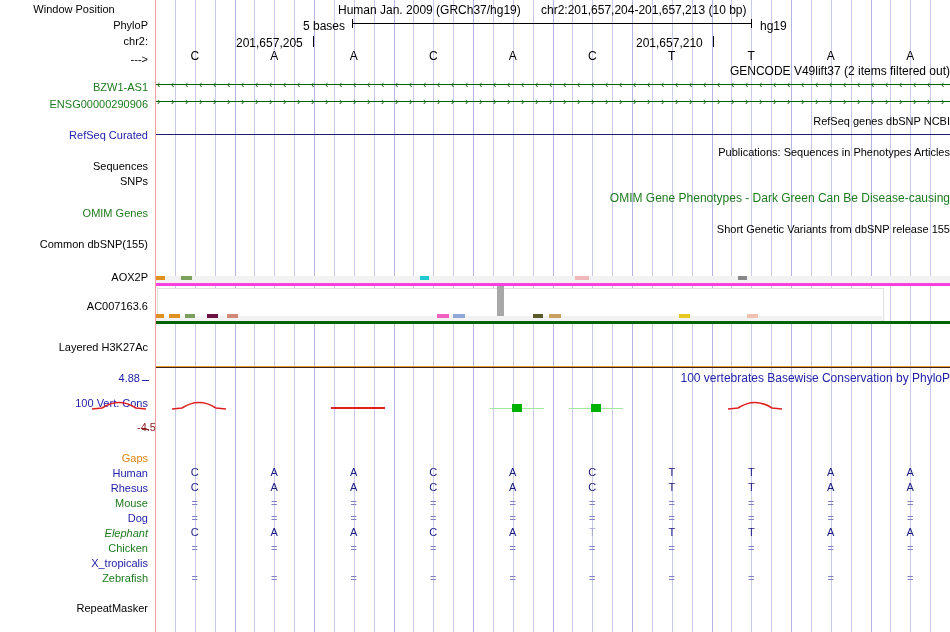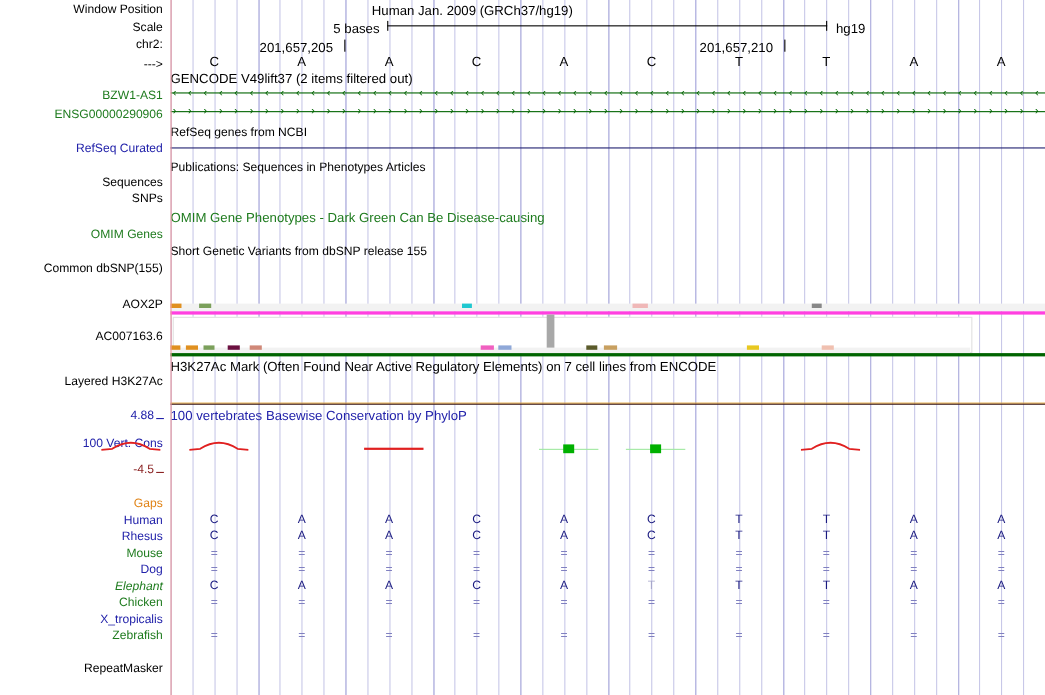--- a/index.html
+++ b/index.html
@@ -22,21 +22,21 @@
     position:absolute;
     text-align:right;
     white-space:nowrap;
     font-size:11px;
     line-height:12px;
   }
   .ctr{
     position:absolute;
     left:155px;
     width:795px;
-    text-align:left;
+    text-align:right;
     white-space:nowrap;
     line-height:12px;
   }
   
   #datapanel{
     position:absolute;
     left:155px;
     top:0;
     width:795px;
     height:632px;
@@ -113,21 +113,21 @@
   .expbg{position:absolute;background:#f2f2f2;}
   .expbox{position:absolute;border:1px solid #e0e0e0;background:#ffffff;}
   .tickmark{position:absolute;height:4px;}
   .bigbar{position:absolute;background:#a8a8a8;}
   
   #consarea{position:absolute;left:0;width:795px;}
   .consmark{position:absolute;}
   
   .green{color:#006400;}
   .blue{color:#2222aa;}
-  .darkred{color:#8b2323;}
+  .darkred{color:#8b2323;padding-left:16px;}
   .orange{color:#e08214;}
   .omimgreen{color:#1e7b1e;}
 </style>
 </head>
 <body>
 
 <div id="browser">
 
   <div id="datapanel">
     <div id="gridlayer">
@@ -178,26 +178,27 @@
         <div class="gridline major" style="left: 318px;"></div>
         <div class="gridline major" style="left: 398px;"></div>
         <div class="gridline major" style="left: 477px;"></div>
         <div class="gridline major" style="left: 557px;"></div>
         <div class="gridline major" style="left: 636px;"></div>
         <div class="gridline major" style="left: 716px;"></div>
       </div>
   </div>
   <div id="leftedge"></div>
 
-  <div class="lbl" style="left:0;top:3px;width:148px;">Window Position</div>
-  <div class="lbl" style="left:0;top:19px;width:148px;">Scale</div>
+  <div class="lbl" style="left:0;top:3px;width:148px;text-align:center;">Window Position</div>
+  <div class="lbl" style="left:0;top:19px;width:148px;">PhyloP</div>
   <div class="lbl" style="left:0;top:35px;width:148px;">chr2:</div>
   <div class="lbl" style="left:0;top:53px;width:148px;">---&gt;</div>
 
   <div class="abs" style="left:338px;top:3px;font-size:12px;">Human Jan. 2009 (GRCh37/hg19)</div>
+  <div class="abs" style="left:541px;top:3px;font-size:12px;">chr2:201,657,204-201,657,213 (10 bp)</div>
 
   <div class="abs" style="left:303px;top:19px;font-size:12px;">5 bases</div>
   <div class="scalebar" style="left:352px;top:19px;width:400px;">
     <div class="hline"></div>
     <div class="tick" style="left:0;"></div>
     <div class="tick" style="left:399px;"></div>
   </div>
   <div class="abs" style="left:760px;top:19px;font-size:12px;">hg19</div>
 
   <div class="abs" style="left:236px;top:36px;font-size:12px;">201,657,205</div>
@@ -339,21 +340,21 @@
         <span class="arrowchev" style="left: 702px;">›</span>
         <span class="arrowchev" style="left: 716px;">›</span>
         <span class="arrowchev" style="left: 730px;">›</span>
         <span class="arrowchev" style="left: 744px;">›</span>
         <span class="arrowchev" style="left: 758px;">›</span>
         <span class="arrowchev" style="left: 772px;">›</span>
         <span class="arrowchev" style="left: 786px;">›</span>
       </div>
   </div>
 
-  <div class="ctr" style="top:115px;">RefSeq genes from NCBI</div>
+  <div class="ctr" style="top:115px;">RefSeq genes dbSNP NCBI</div>
   <div class="lbl blue" style="left:0;top:129px;width:148px;color:#2222aa;">RefSeq Curated</div>
   <div class="hrule" style="left:155px;top:134px;width:795px;background:#202070;"></div>
 
   <div class="ctr" style="top:146px;">Publications: Sequences in Phenotypes Articles</div>
   <div class="lbl" style="left:0;top:160px;width:148px;">Sequences</div>
   <div class="lbl" style="left:0;top:175px;width:148px;">SNPs</div>
 
   <div class="ctr omimgreen" style="top:192px;font-size:12px;color:#1e7b1e;">OMIM Gene Phenotypes - Dark Green Can Be Disease-causing</div>
   <div class="lbl omimgreen" style="left:0;top:207px;width:148px;color:#1e7b1e;">OMIM Genes</div>
 
@@ -384,21 +385,20 @@
       <div class="tickmark" style="left: 227px; top: 314px; width: 11px; background: rgb(208, 136, 120);"></div>
       <div class="tickmark" style="left: 437px; top: 314px; width: 12px; background: rgb(240, 96, 192);"></div>
       <div class="tickmark" style="left: 453px; top: 314px; width: 12px; background: rgb(143, 168, 216);"></div>
       <div class="tickmark" style="left: 533px; top: 314px; width: 10px; background: rgb(90, 90, 42);"></div>
       <div class="tickmark" style="left: 549px; top: 314px; width: 12px; background: rgb(200, 160, 96);"></div>
       <div class="tickmark" style="left: 679px; top: 314px; width: 11px; background: rgb(232, 200, 32);"></div>
       <div class="tickmark" style="left: 747px; top: 314px; width: 11px; background: rgb(240, 192, 176);"></div>
     </div>
   <div class="hrule" style="left:155px;top:321px;width:795px;height:3px;background:#006400;"></div>
 
-  <div class="ctr" style="top:327px;font-size:12px;">H3K27Ac Mark (Often Found Near Active Regulatory Elements) on 7 cell lines from ENCODE</div>
   <div class="lbl" style="left:0;top:341px;width:148px;">Layered H3K27Ac</div>
   <div class="hrule" style="left:155px;top:366px;width:795px;background:#e0a030;"></div>
   <div class="hrule" style="left:155px;top:367px;width:795px;background:#402020;"></div>
 
   <div class="ctr blue" style="top:372px;font-size:12px;color:#2222aa;">100 vertebrates Basewise Conservation by PhyloP</div>
   <div class="lbl blue" style="left:0;top:372px;width:140px;color:#2222aa;">4.88</div>
   <div class="abs" style="left:142px;top:380px;width:7px;height:1px;background:#2222aa;"></div>
   <div class="lbl blue" style="left:0;top:397px;width:148px;color:#2222aa;">100 Vert. Cons</div>
   <div class="lbl darkred" style="left:0;top:421px;width:140px;color:#8b2323;">-4.5</div>
   <div class="abs" style="left:142px;top:429px;width:7px;height:1px;background:#8b2323;"></div>

